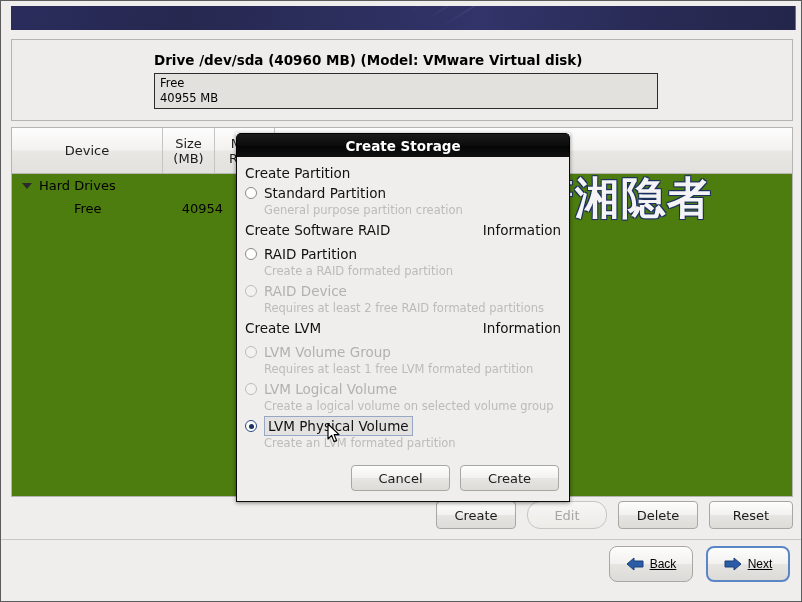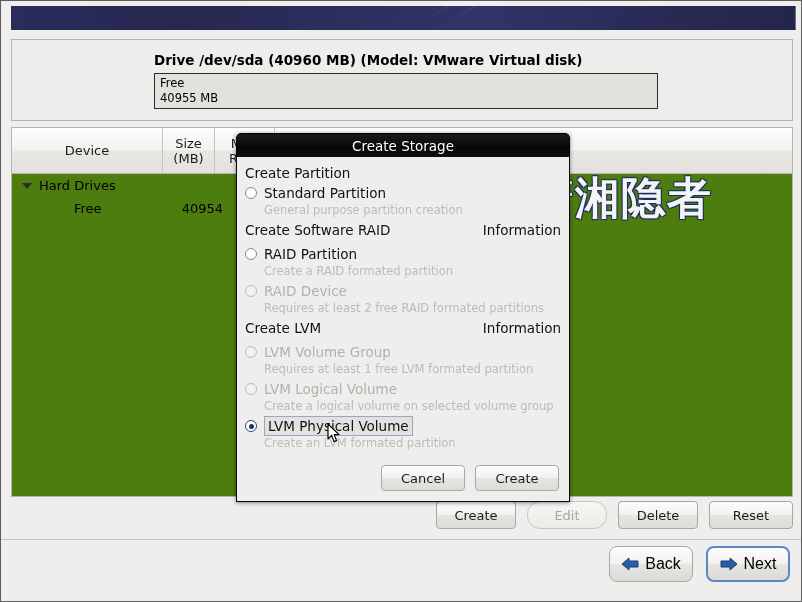--- a/index.html
+++ b/index.html
@@ -191,47 +191,48 @@
     left: 0; top: 538px;
     width: 802px; height: 1px;
     background: #c9c7c3;
   }
   .nav-row { position: absolute; left: 0; top: 545px; width: 802px; height: 46px; }
   .navbtn {
     position: absolute; top: 0;
     height: 36px; width: 84px;
     display: inline-flex; align-items: center; justify-content: center;
     gap: 6px;
-    font-size: 16px;
+    font-size: 12px;
     background: linear-gradient(to bottom, #fdfdfd 0%, #f2f1ef 50%, #e6e5e2 51%, #dcdad6 100%);
     border: 1px solid #a9a7a3;
     border-radius: 8px;
     box-sizing: border-box;
     cursor: pointer;
+    text-decoration: underline;
   }
   #btn-back { left: 608px; }
   #btn-next { left: 705px; border: 2px solid #5b86c6; }
   .arrow { display: inline-block; width: 18px; height: 14px; position: relative; }
   .arrow svg { display: block; }
 
   
   .dialog {
     position: absolute;
     left: 235px; top: 132px;
     width: 334px;
     z-index: 60;
     box-shadow: 0 1px 4px rgba(0,0,0,.45);
   }
   .dlg-title {
     height: 24px;
     background: linear-gradient(to bottom, #1a1a1a 0%, #0c0c0c 50%, #050505 51%, #111111 100%);
     border-top-left-radius: 5px;
     border-top-right-radius: 5px;
     color: #ffffff;
-    font-weight: normal;
+    font-weight: bold;
     font-size: 13.5px;
     display: flex;
     align-items: center;
     justify-content: center;
     border: 1px solid #000;
     border-bottom: none;
     box-sizing: border-box;
   }
   .dlg-body {
     background: #efeeec;
@@ -285,21 +286,21 @@
     margin: 1px 0 3px 19px;
     line-height: 15px;
   }
   .dlg-btns {
     display: flex;
     justify-content: flex-end;
     gap: 10px;
     margin-top: 14px;
     padding-right: 2px;
   }
-  .dlg-btns .btn { width: 84px; height: 26px; }
+  .dlg-btns .btn { width: 99px; height: 26px; }
 
   .cursor { position: absolute; left: 326px; top: 422px; z-index: 90; pointer-events: none; }
 </style>
 </head>
 <body>
 
 <div id="screen">
 
   <div class="banner-wrap">
     <div class="banner">

